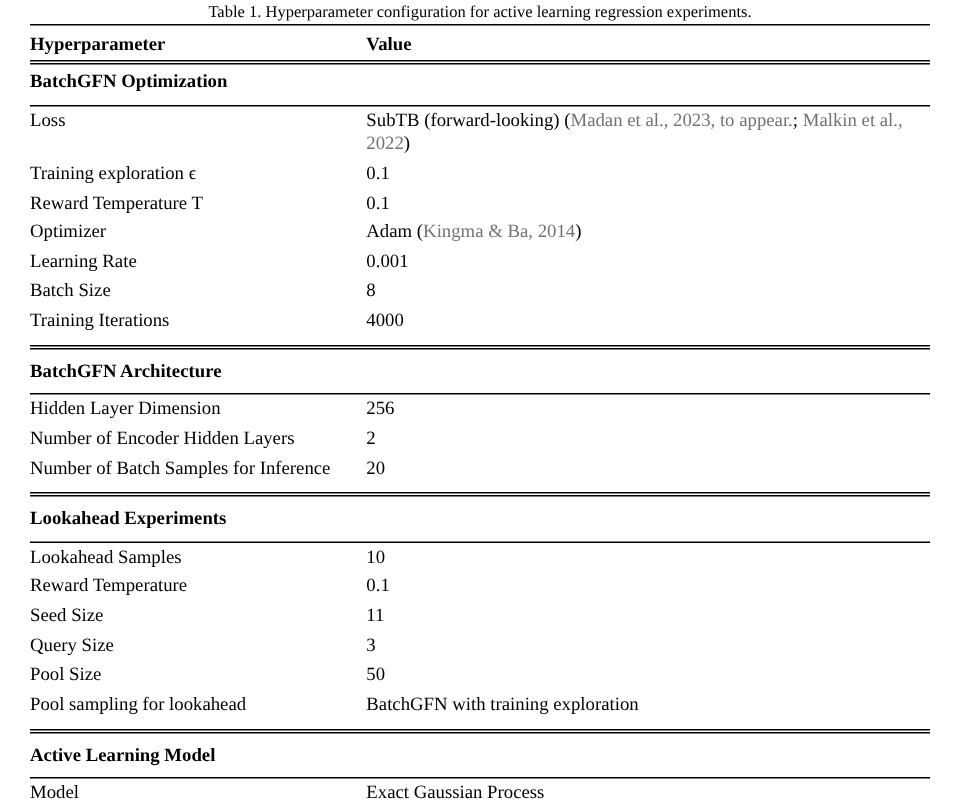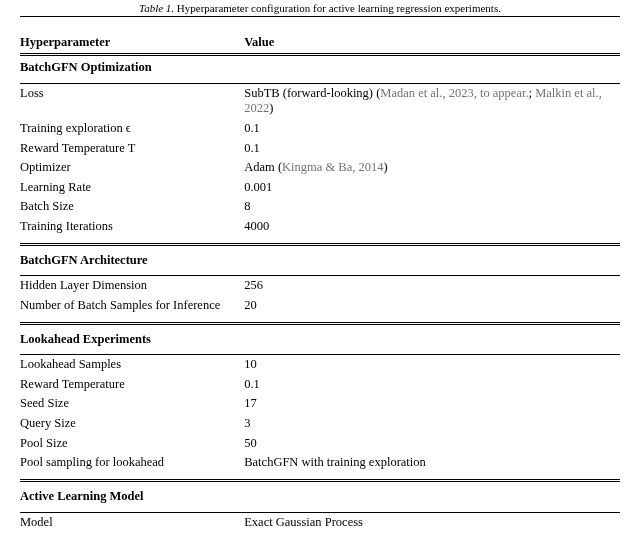--- a/index.html
+++ b/index.html
@@ -9,32 +9,31 @@
       background: #fff;
       color: #000;
       width: 640px;
     }
     .caption {
       text-align: center;
       font-size: 11px;
       padding: 2px 20px 2px 20px;
     }
     .caption .tlabel {
-      font-style: italic;
     }
     table {
       border-collapse: collapse;
       width: 600px;
       margin: 0 20px;
       font-size: 12.5px;
     }
     th {
       text-align: left;
       font-weight: bold;
-      padding: 18px 0 3px 0;
+      padding: 5px 0 3px 0;
       border-top: 1.3px solid #000;
       border-bottom: 1.3px solid #000;
     }
     th.col-hparam { width: 220px; }
     th.col-value  { width: 380px; }
     tr.dbl-top td { border-top: 3px double #000; }
     tr.section td {
       font-weight: bold;
       padding-top: 7px;
       padding-bottom: 4px;
@@ -123,20 +122,24 @@
         <td class="sec-cell" colspan="2">BatchGFN Architecture</td>
       </tr>
       <tr class="sep">
         <td colspan="2">&nbsp;</td>
       </tr>
       <tr>
         <td class="kcell">Hidden Layer Dimension</td>
         <td class="vcell">256</td>
       </tr>
       <tr>
+        <td class="kcell">Number of Encoder Hidden Layers</td>
+        <td class="vcell">2</td>
+      </tr>
+      <tr>
         <td class="kcell">Number of Batch Samples for Inference</td>
         <td class="vcell">20</td>
       </tr>
       <tr class="gap">
         <td colspan="2">&nbsp;</td>
       </tr>
       <tr class="section dbl-top">
         <td class="sec-cell" colspan="2">Lookahead Experiments</td>
       </tr>
       <tr class="sep">
@@ -145,21 +148,21 @@
       <tr>
         <td class="kcell">Lookahead Samples</td>
         <td class="vcell">10</td>
       </tr>
       <tr>
         <td class="kcell">Reward Temperature</td>
         <td class="vcell">0.1</td>
       </tr>
       <tr>
         <td class="kcell">Seed Size</td>
-        <td class="vcell">17</td>
+        <td class="vcell">11</td>
       </tr>
       <tr>
         <td class="kcell">Query Size</td>
         <td class="vcell">3</td>
       </tr>
       <tr>
         <td class="kcell">Pool Size</td>
         <td class="vcell">50</td>
       </tr>
       <tr>

